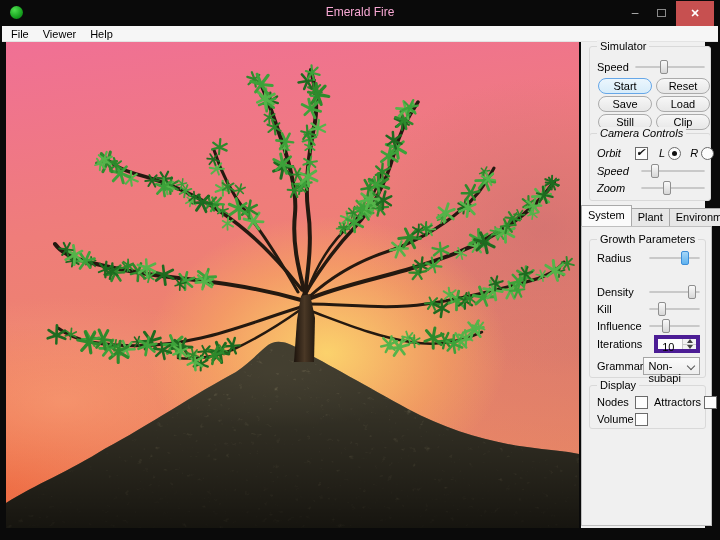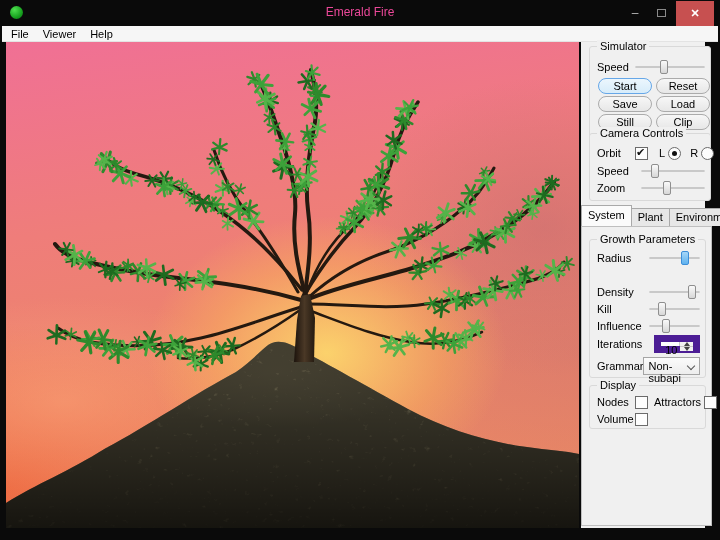--- a/index.html
+++ b/index.html
@@ -3,21 +3,21 @@
 <meta charset="utf-8">
 <style>
   * { margin:0; padding:0; box-sizing:border-box; }
   html,body { width:720px; height:540px; overflow:hidden; }
   body { background:#0a0a0a; font-family:"Liberation Sans", sans-serif; font-size:11px; color:#000; position:relative; }
 
   
   .titlebar { position:absolute; left:0; top:0; width:720px; height:26px; background:#0a0a0a; }
   .app-icon { position:absolute; left:10px; top:6px; width:13px; height:13px; border-radius:50%;
               background:radial-gradient(circle at 35% 30%, #4fe04f, #17a21f 60%, #0a6d14); }
-  .win-title { position:absolute; left:0; right:0; top:5px; text-align:center; font-size:12px; color:#ec4899; }
+  .win-title { position:absolute; left:0; right:0; top:5px; text-align:center; font-size:12px; color:#f9a8d4; }
   .cap-btn { position:absolute; top:0; height:26px; display:flex; align-items:center; justify-content:center; }
   .min-btn { left:622px; width:26px; color:#b9b9b9; font-size:12px; }
   .max-btn { left:648px; width:26px; }
   .max-glyph { width:9px; height:8px; border:1px solid #8a8a8a; background:transparent; }
   .close-btn { left:676px; width:38px; height:25px; top:1px; background:#c75050; color:#fff; font-size:11px; font-weight:bold; }
 
   
   .menubar { position:absolute; left:2px; top:26px; width:716px; height:16px; background:#f6f6f6;
              display:flex; align-items:center; border-bottom:1px solid #e3e3e3; }
   .menu-item { padding:0 7px; height:16px; line-height:16px; color:#000; }
@@ -65,21 +65,21 @@
 
   
   .tabbar { position:absolute; left:0; top:164px; height:20px; display:flex; align-items:flex-end; }
   .tab { height:18px; line-height:17px; padding:0 6px; text-align:center; background:#e7e7e7;
          border:1px solid #a9a9a9; border-bottom:none; margin-right:-1px; color:#000; }
   .tab.active { height:21px; line-height:19px; background:#fbfbfb; position:relative; z-index:2; }
   .tabpane { position:absolute; left:0; top:184px; width:131px; height:300px; background:#f0f0f0;
              border:1px solid #bfbfbf; }
 
   
-  .spin { position:relative; width:74px; height:18px; margin-left:auto; background:#fdfdfd; border:7px solid #4c1d95; }
+  .spin { position:relative; width:74px; height:18px; margin-left:auto; background:#fdfdfd; border:4px solid #4c1d95; }
   .spin .val { position:absolute; left:4px; top:2px; }
   .spin .arrows { position:absolute; right:0; top:0; width:14px; height:100%; border-left:1px solid #c9c9c9; display:flex; flex-direction:column; }
   .spin .ar { flex:1; display:flex; align-items:center; justify-content:center; background:#f2f2f2; }
   .spin .ar + .ar { border-top:1px solid #c9c9c9; }
   .tri-up { width:0; height:0; border-left:3px solid transparent; border-right:3px solid transparent; border-bottom:4px solid #444; }
   .tri-dn { width:0; height:0; border-left:3px solid transparent; border-right:3px solid transparent; border-top:4px solid #444; }
   .combo { position:relative; width:74px; height:18px; margin-left:auto; background:linear-gradient(#fbfbfb,#ededed); border:1px solid #a5a5a5; }
   .combo .val { position:absolute; left:4px; top:2px; }
   .combo .chev { position:absolute; right:5px; top:5px; width:6px; height:6px; border-right:1.6px solid #555; border-bottom:1.6px solid #555; transform:rotate(45deg); }
 
@@ -374,21 +374,21 @@
     <div class="btn-grid">
       <div class="btn focused">Start</div>
       <div class="btn">Reset</div>
       <div class="btn">Save</div>
       <div class="btn">Load</div>
       <div class="btn">Still</div>
       <div class="btn">Clip</div>
     </div>
   </div>
 
-  <div class="group" style="left:8px; top:91px; width:122px; height:68px;">
+  <div class="group" style="left:8px; top:91px; width:122px; height:68px;font-style:italic;">
     <div class="group-label">Camera Controls</div>
     <div class="row" style="top:11px;">
       <span class="lbl" style="width:38px;">Orbit</span>
       <span class="cb on"></span>
       <span class="lbl" style="margin-left:11px;">L</span>
       <span class="rb on" style="margin-left:3px;"></span>
       <span class="lbl" style="margin-left:9px;">R</span>
       <span class="rb" style="margin-left:3px;"></span>
     </div>
     <div class="row" style="top:29px;">

